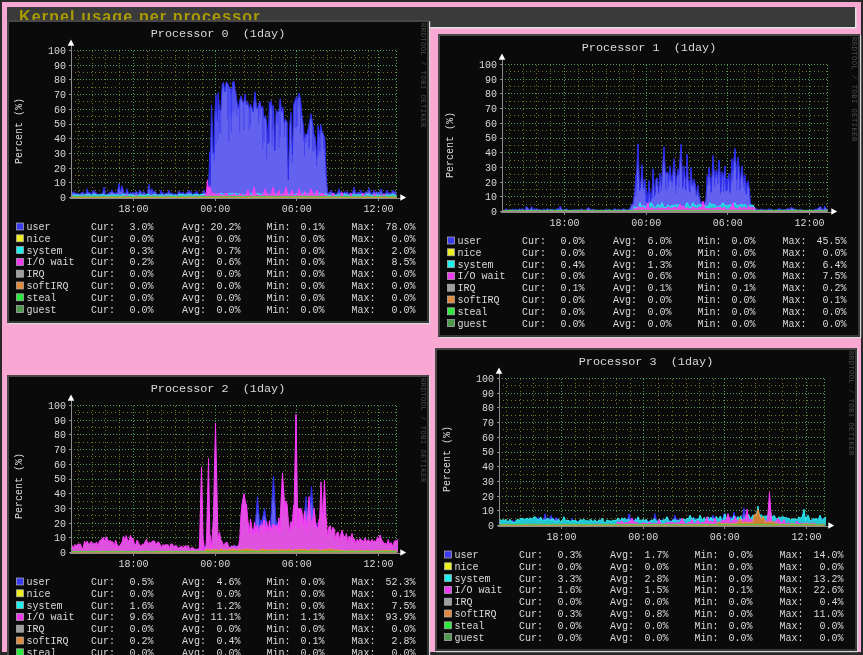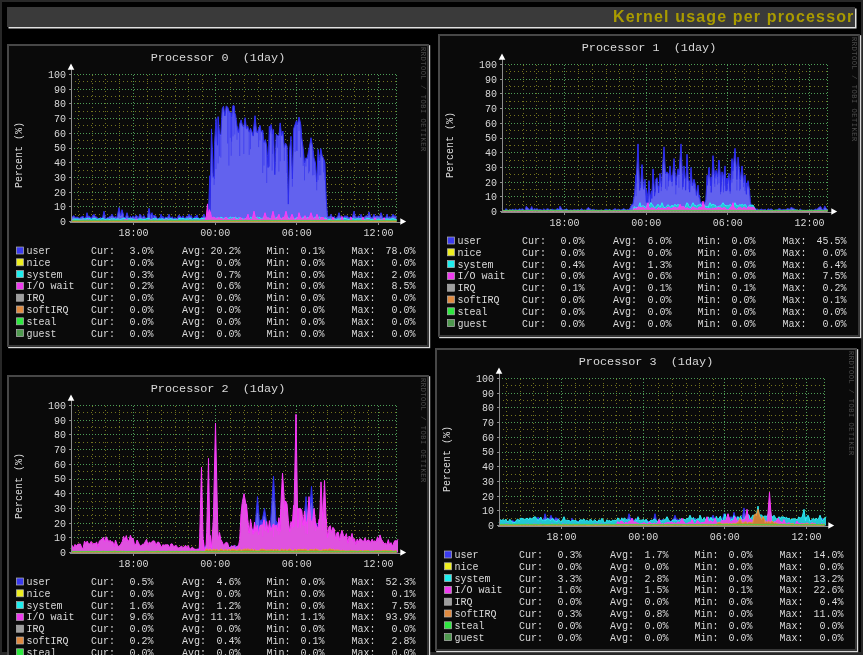--- a/index.html
+++ b/index.html
@@ -1,25 +1,25 @@
 <!DOCTYPE html>
 <html><head><meta charset="utf-8"><style>
 html,body{margin:0;padding:0;}
 body{width:863px;height:655px;overflow:hidden;background:#9c9c9c;font-family:"Liberation Sans",sans-serif;-webkit-font-smoothing:antialiased;}
 text{-webkit-font-smoothing:antialiased;}
-#frame{position:relative;width:863px;height:655px;box-sizing:border-box;border:2px solid #282828;border-bottom-width:3px;background:#000000;text-align:right;}
+#frame{position:relative;width:863px;height:655px;box-sizing:border-box;border:2px solid #282828;border-bottom-width:3px;background:#f9a8d4;}
 #hdr span{transform:translateZ(0);display:inline-block;}
 #hdr{position:absolute;left:5px;top:5px;width:847.5px;box-sizing:border-box;height:19.5px;background:#3a3a3a;box-shadow:1.5px 1.5px 0 #e2e2e2;color:#a99b00;font-size:16px;font-weight:bold;line-height:19.5px;padding-left:12px;letter-spacing:1.15px;}
 .panel svg{transform:translateZ(0);}
 .panel{position:absolute;width:418px;height:299px;background:#0a0a0a;border:2px solid #474747;border-right-color:#373737;border-bottom-color:#373737;box-shadow:1.2px 1.2px 0 #d8d8d8;}
 </style></head><body>
 <div id="frame">
 <div id="hdr"><span>Kernel usage per processor</span></div>
 
-<div class="panel" style="left:5px;top:42px;">
+<div class="panel" style="left:5px;top:18px;">
 <svg width="418" height="298" viewBox="0 0 418 298" font-family="'Liberation Mono', monospace">
 <g shape-rendering="crispEdges">
 <line x1="62.0" y1="168.5" x2="388.0" y2="168.5" stroke="#74741e" stroke-width="1" stroke-dasharray="1 3"></line>
 <line x1="62.0" y1="153.5" x2="388.0" y2="153.5" stroke="#74741e" stroke-width="1" stroke-dasharray="1 3"></line>
 <line x1="62.0" y1="138.5" x2="388.0" y2="138.5" stroke="#74741e" stroke-width="1" stroke-dasharray="1 3"></line>
 <line x1="62.0" y1="124.5" x2="388.0" y2="124.5" stroke="#74741e" stroke-width="1" stroke-dasharray="1 3"></line>
 <line x1="62.0" y1="109.5" x2="388.0" y2="109.5" stroke="#74741e" stroke-width="1" stroke-dasharray="1 3"></line>
 <line x1="62.0" y1="94.5" x2="388.0" y2="94.5" stroke="#74741e" stroke-width="1" stroke-dasharray="1 3"></line>
 <line x1="62.0" y1="79.5" x2="388.0" y2="79.5" stroke="#74741e" stroke-width="1" stroke-dasharray="1 3"></line>
 <line x1="62.0" y1="65.5" x2="388.0" y2="65.5" stroke="#74741e" stroke-width="1" stroke-dasharray="1 3"></line>

